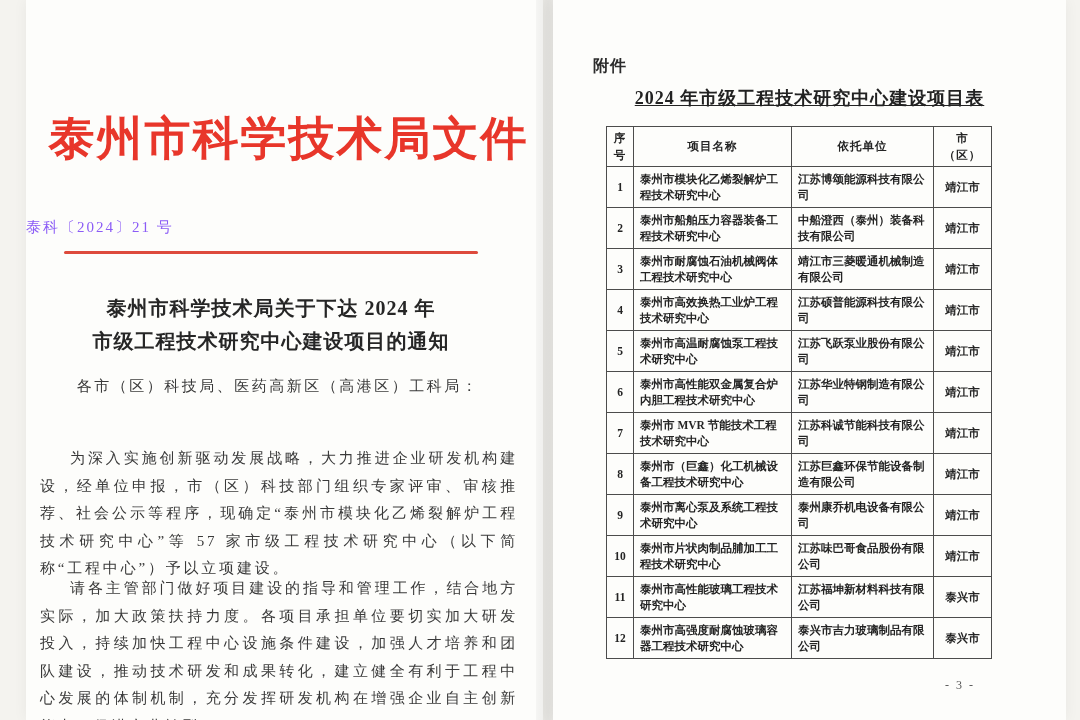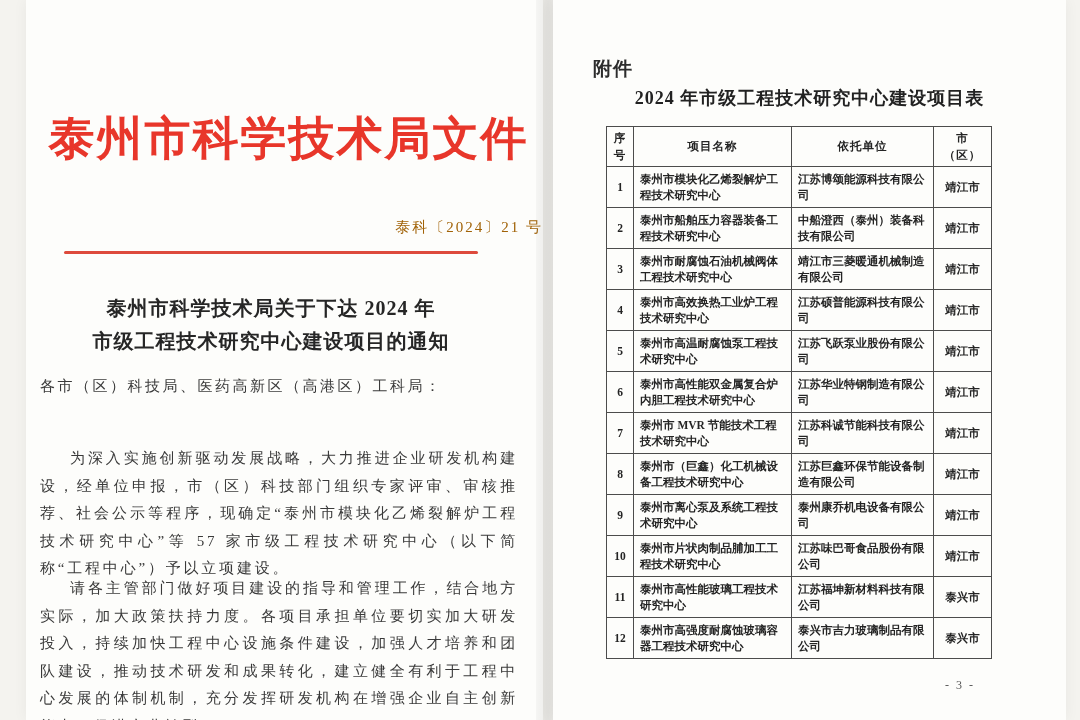--- a/index.html
+++ b/index.html
@@ -18,50 +18,50 @@
     background:linear-gradient(90deg,rgba(0,0,0,0.03),rgba(0,0,0,0.07),rgba(0,0,0,0.03));
   }
   
   .letterhead{
     position:absolute;top:108px;left:4px;width:100%;
     text-align:center;font-size:46px;font-weight:bold;
     letter-spacing:2px;white-space:nowrap;
   }
   .doc-number{
     position:absolute;top:218px;left:0;width:100%;
-    text-align:right;font-size:15px;color:#a16207;letter-spacing:2px;
+    text-align:left;font-size:15px;color:#8b5cf6;letter-spacing:2px;
   }
   .red-rule{
     position:absolute;top:251px;left:38px;width:414px;height:3px;border-radius:2px;
   }
   .notice-title{
     position:absolute;top:292px;left:10px;width:470px;
     text-align:center;font-size:20px;font-weight:bold;color:#262626;
     line-height:33px;letter-spacing:1px;
   }
   .salutation{
     position:absolute;top:377px;left:14px;width:476px;
-    font-size:15px;color:#3a3a3a;letter-spacing:2.5px;
+    font-size:15px;color:#3a3a3a;letter-spacing:2.5px;text-align:center;
   }
   .body-para{
     position:absolute;left:14px;width:478px;
     font-size:15px;color:#3a3a3a;line-height:27.5px;
     letter-spacing:2.8px;text-align:justify;text-indent:2em;margin-top:41px;
   }
   .para-1{top:404px;}
   .para-2{top:534px;}
   
   .attachment-label{
     position:absolute;top:56px;left:40px;
-    font-size:19px;font-weight:bold;color:#2c2c2c;letter-spacing:1px;
+    font-size:16px;font-weight:bold;color:#2c2c2c;letter-spacing:1px;
   }
   .table-title{
     position:absolute;top:86px;left:0;width:100%;
     text-align:center;font-size:18px;font-weight:bold;color:#222;
-    letter-spacing:1px;white-space:nowrap;
+    letter-spacing:1px;white-space:nowrap;text-decoration:underline;
   }
   table.project-table{
     position:absolute;top:126px;left:53px;width:385px;
     border-collapse:collapse;table-layout:fixed;
     font-family:Liberation Serif, serif;
   }
   .project-table col.c-no{width:27px;}
   .project-table col.c-name{width:158px;}
   .project-table col.c-unit{width:142px;}
   .project-table col.c-district{width:58px;}

